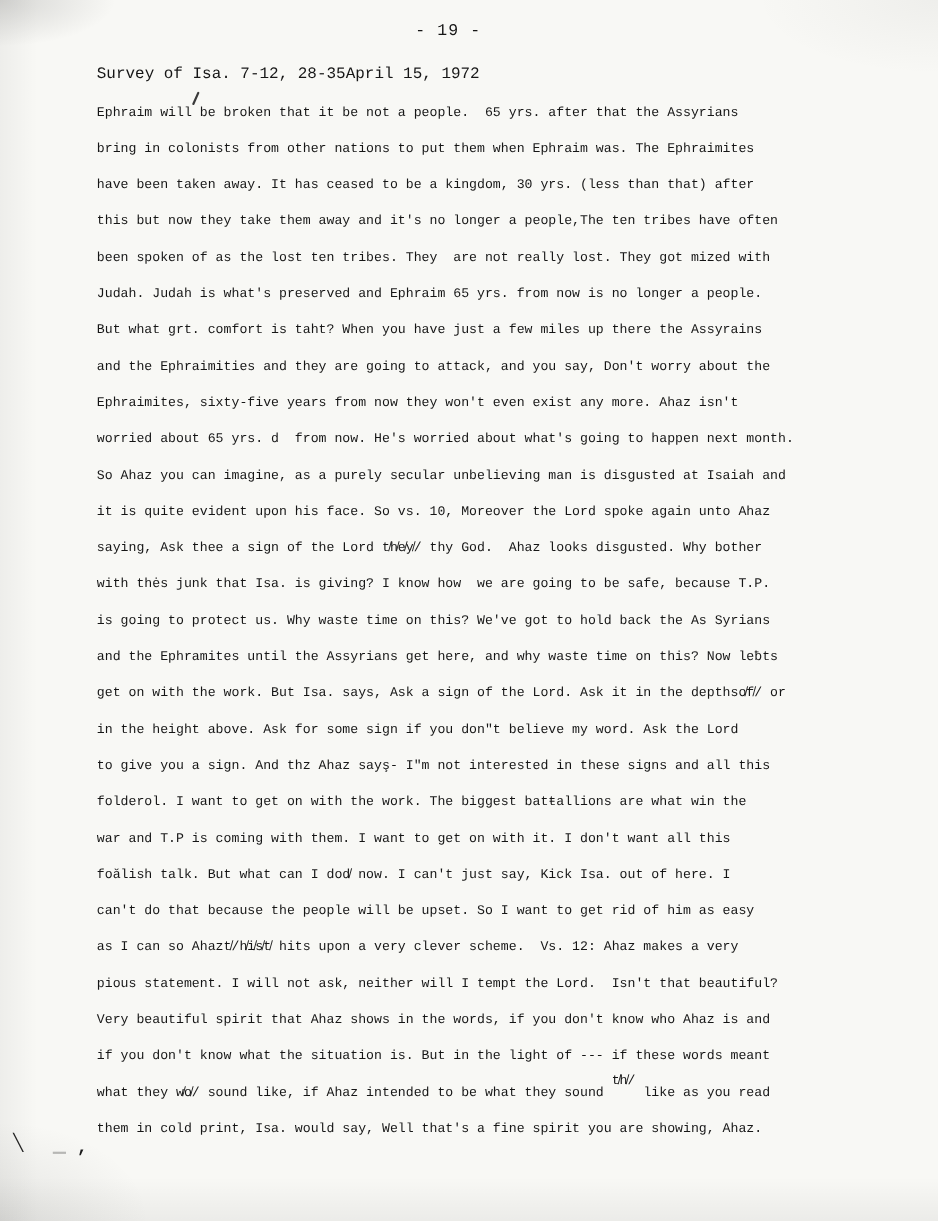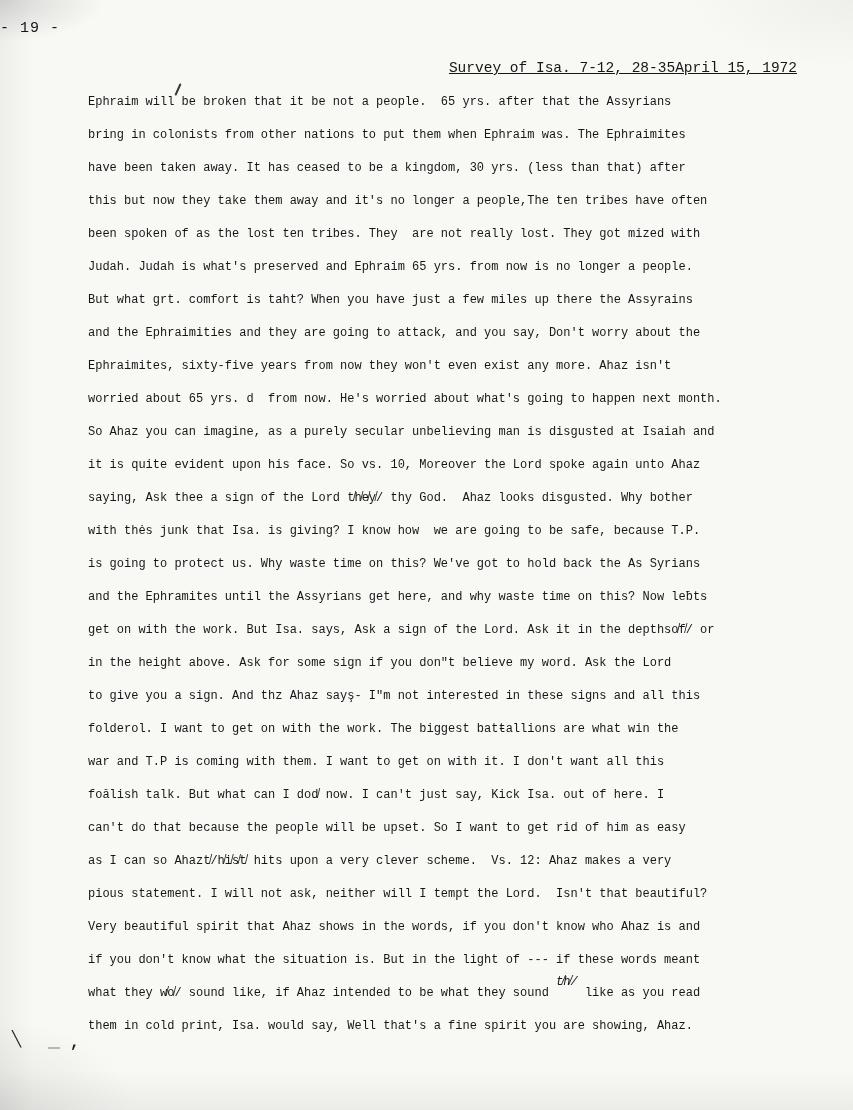--- a/index.html
+++ b/index.html
@@ -16,36 +16,35 @@
     background:
       radial-gradient(150px 60px at 0% 0%, rgba(60,60,60,0.18), transparent 70%),
       radial-gradient(220px 90px at 100% 0%, rgba(60,60,60,0.05), transparent 75%),
       radial-gradient(180px 120px at 0% 100%, rgba(60,60,60,0.10), transparent 75%),
       linear-gradient(to right, rgba(0,0,0,0.045), transparent 34px),
       linear-gradient(to top, rgba(0,0,0,0.05), transparent 40px),
       linear-gradient(#f8f8f5,#f8f8f5);
   }
   .page-number {
     position:absolute; top:20px; left:0; right:38px;
-    text-align:left;
+    text-align:center;
     font-size:15px; letter-spacing:1px;
   }
   .header-row {
     position:absolute; top:60px; left:88px; right:56px;
-    display:flex; justify-content:flex-end;
+    display:flex; justify-content:flex-start;
     font-size:14.5px;
-    text-decoration:underline;
   }
   .doc-body {
     position:absolute; top:86px; left:88px; right:40px;
     font-size:12px; line-height:33px;
     white-space:pre;
   }
   .line { height:33px; }
-  .raised { position:relative; top:-11px;font-style:italic; }
+  .raised { position:relative; top:-11px; }
   .pen-mark {
     position:absolute; left:177px; top:83px;
     width:2px; height:13px;
     background:#3a3a3a;
     transform:rotate(24deg);
     border-radius:1px;
   }
   .stray-mark {
     position:absolute; left:12px; top:1030px;
     font-size:15px; color:#222;

